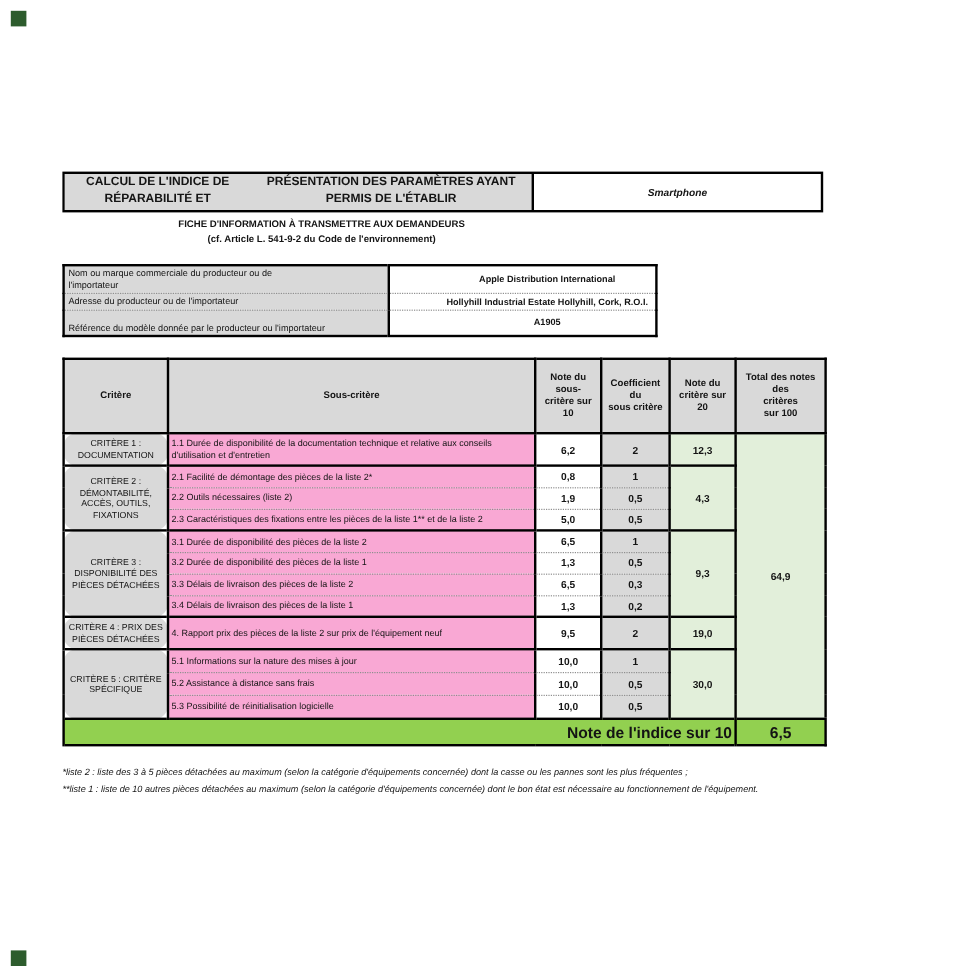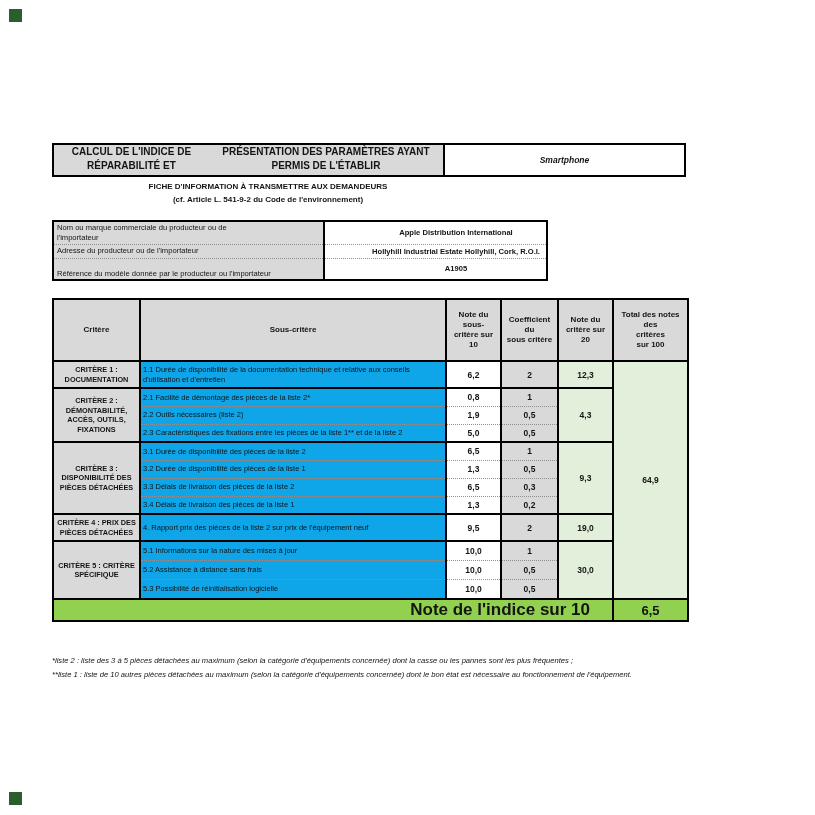--- a/index.html
+++ b/index.html
@@ -30,34 +30,34 @@
   .info tr.ir1{height:23px;} .info tr.ir2{height:14px;margin-top:16px;} .info tr.ir3{height:22px;} .info tr.ir4{height:13px;}
   .info tr.ir3 td.lbl{vertical-align:bottom;padding-bottom:1px;}
 
   
   .crit{position:absolute;left:52px;top:298px;border:2px solid #000;font-size:7.5px;}
   .crit th{background:#d9d9d9;border:2px solid #000;font-weight:bold;font-size:8px;
            line-height:10px;white-space:pre-line;box-sizing:border-box;padding:0 2px;vertical-align:middle;}
   .crit td{border-left:2px solid #000;border-top:1px dotted #8f8f8f;box-sizing:border-box;
            padding:0 2px;vertical-align:middle;}
   .crit tr.gs > td{border-top:2px solid #000;}
-  .cell-crit{background:#d9d9d9;font-weight:bold;text-align:center;white-space:pre-line;
-             font-size:7.3px;line-height:9.5px;}
-  .cell-sub{background:#0ea5e9;text-align:left;padding-left:4px;line-height:9.5px;}
+  .cell-crit{background:#d9d9d9;font-weight:normal;text-align:center;white-space:pre-line;
+             font-size:7.3px;line-height:9.5px;border-radius:11px;}
+  .cell-sub{background:#f9a8d4;text-align:left;padding-left:4px;line-height:9.5px;}
   .cell-s10{background:#ffffff;text-align:center;font-weight:bold;font-size:8.5px;}
   .cell-coef{background:#d9d9d9;text-align:center;font-weight:bold;font-size:8.5px;}
   .cell-s20{background:#e2efda;text-align:center;font-weight:bold;font-size:8.5px;}
   .cell-total{background:#e2efda;text-align:center;font-weight:bold;font-size:8.5px;}
   .h62{height:62px;} .h27{height:27px;} .h18{height:18px;} .h19{height:19px;} .h20{height:20px;}
   .greenrow{height:22px;}
   .greenrow td{background:#92d050;border-top:2px solid #000;}
-  .greenrow td.lab{text-align:right;font-size:17px;font-weight:bold;padding-right:22px;}
+  .greenrow td.lab{text-align:right;font-size:13px;font-weight:bold;padding-right:2px;}
   .greenrow td.val{text-align:center;font-size:13px;font-weight:bold;border-left:2px solid #000;}
 
-  .footnotes{position:absolute;left:52px;top:654px;width:645px;font-size:7.6px;
+  .footnotes{position:absolute;left:52px;top:637px;width:645px;font-size:7.6px;
              font-style:italic;line-height:14px;}
 </style>
 </head>
 <body>
 
 <div class="page">
 
   <div class="corner top"></div>
   <div class="corner bottom"></div>
 

